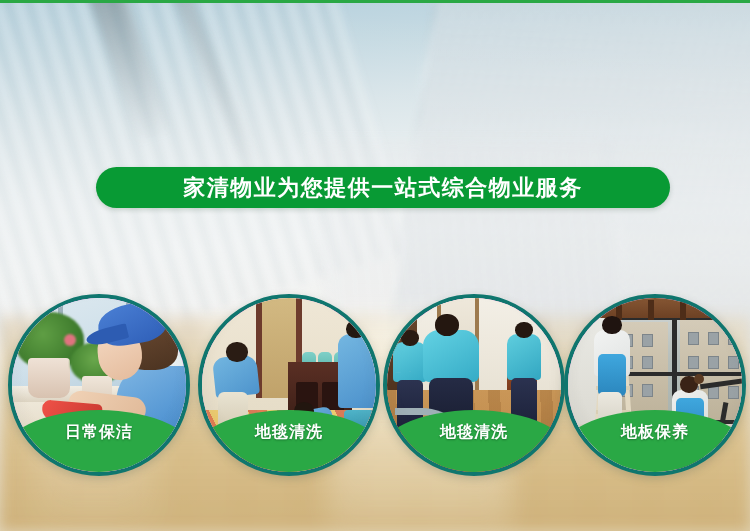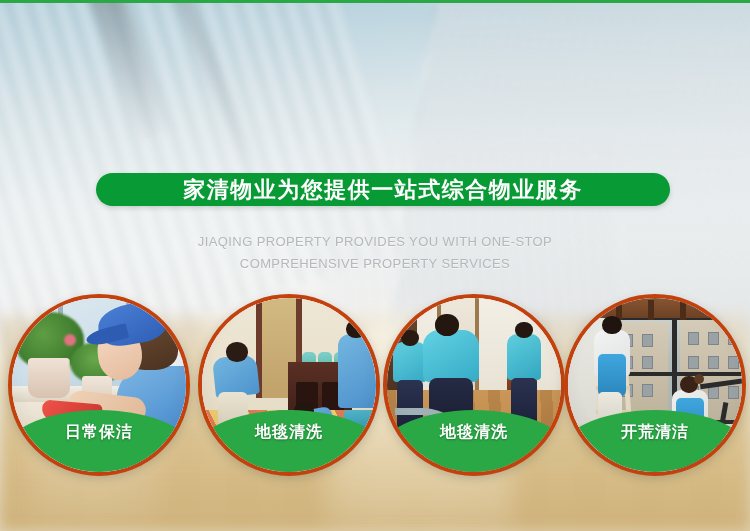--- a/index.html
+++ b/index.html
@@ -161,22 +161,22 @@
     font-weight: bold;
     letter-spacing: 1px;
     color: #139a2c;
     text-shadow: 1px 1px 0 rgba(255,255,255,0.55), 2px 2px 4px rgba(120,140,130,0.35);
     white-space: nowrap;
   }
 
   
   .pill {
     position: absolute;
-    left: 96px; top: 173px;
-    width: 574px; height: 33px;
+    left: 96px; top: 167px;
+    width: 574px; height: 41px;
     border-radius: 21px;
     background: #089a34;
     box-shadow: 0 2px 5px rgba(60,90,70,0.22);
     display: flex;
     align-items: center;
     justify-content: center;
   }
   .pill-text {
     color: #ffffff;
     font-size: 22px;
@@ -202,24 +202,24 @@
   
   .circles {
     position: absolute;
     left: 0; top: 294px;
     width: 750px; height: 190px;
   }
   .circle {
     position: absolute;
     width: 174px; height: 174px;
     border-radius: 50%;
-    border: 4px solid #c2410c;
+    border: 4px solid #0f766e;
     overflow: hidden;
     box-shadow: 0 3px 9px rgba(80,95,85,0.25);
-    background: #f9a8d4;
+    background: #a21caf;
   }
   .circle.c1 { left: 8px;   top: 0px; }
   .circle.c2 { left: 198px; top: 0px; }
   .circle.c3 { left: 383px; top: 0px; }
   .circle.c4 { left: 564px; top: 0px; }
 
   .photo {
     position: absolute;
     left: 0; top: 0;
     width: 100%; height: 100%;
@@ -584,24 +584,20 @@
   <div class="bg-floor-sheen2"></div>
   <div class="bg-veil"></div>
 
   <div class="top-rule"></div>
 
 
   <div class="pill">
     <span class="pill-text">家清物业为您提供一站式综合物业服务</span>
   </div>
 
-  <div class="subtitle">
-    <span class="subtitle-line">JIAQING PROPERTY PROVIDES YOU WITH ONE-STOP</span>
-    <span class="subtitle-line">COMPREHENSIVE PROPERTY SERVICES</span>
-  </div>
 
   <div class="circles">
 
     <div class="circle c1">
       <div class="photo p1">
         <div class="win"></div>
           <div class="winbar"></div>
           <div class="sill"></div>
           <div class="counter"></div>
         <div class="plant-a"></div>
@@ -723,18 +719,18 @@
         <div class="squeegee"></div>
           <div class="pole"></div>
         <div class="wk2-body"></div>
           <div class="wk2-head"></div>
           <div class="wk2-bun"></div>
         <div class="wk2-apron"></div>
           <div class="wk2-leg"></div>
       </div>
       <div class="photo-blur"></div>
       <div class="cap-band">
-        <span class="cap-text">开荒清洁</span>
+        <span class="cap-text">地板保养</span>
       </div>
     </div>
 
   </div>
 </div>
 
 </body></html>

